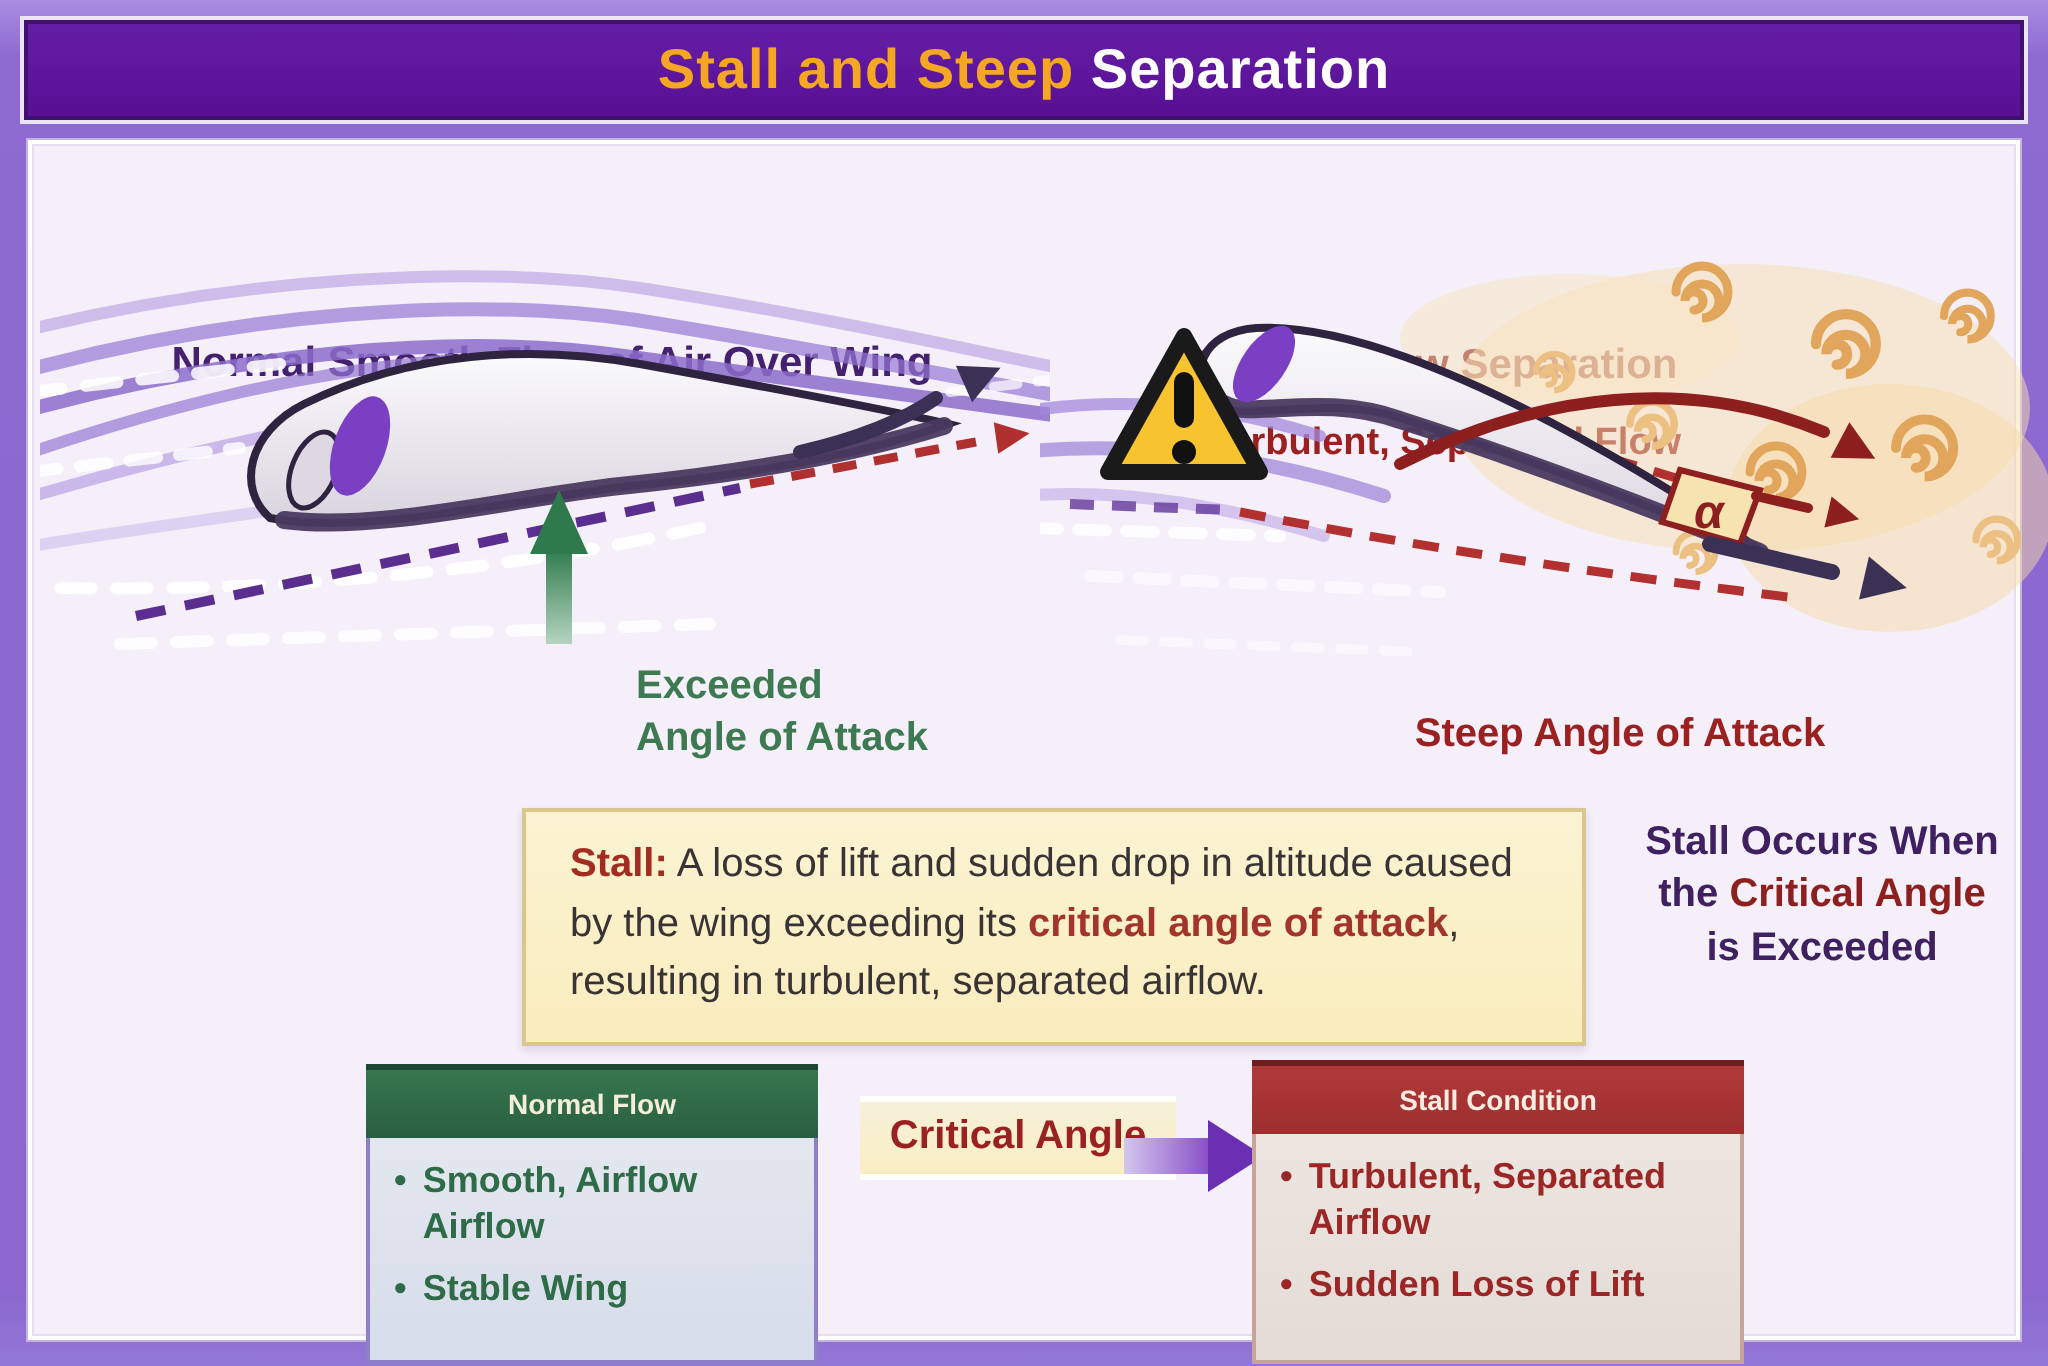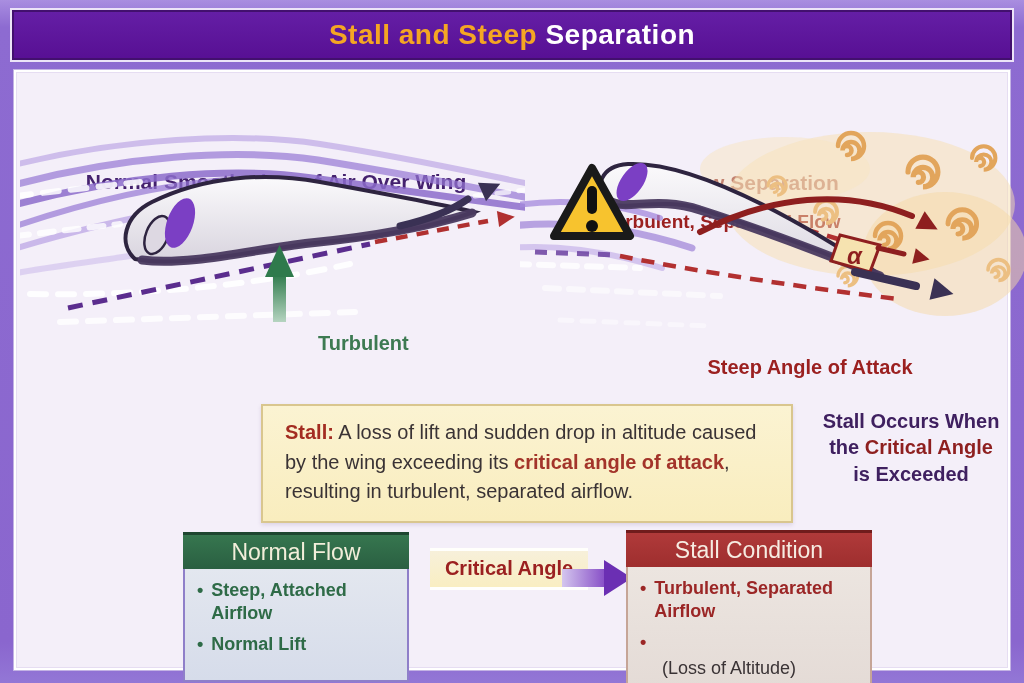--- a/index.html
+++ b/index.html
@@ -58,21 +58,21 @@
     left:778px; top:336px; width:234px; text-align:center;
     font-size:20px; font-weight:bold; color:#3f2060; line-height:1.32;
   }
   .side-note .hl { color:#8e1f1f; }
   
   .cmp-box { width:226px; }
   .cmp-box.normal { left:167px; top:460px; }
   .cmp-box.stall  { left:610px; top:458px; width:246px; }
   .cmp-header {
     height:37px; display:flex; align-items:center; justify-content:center;
-    font-size:23px; font-weight:normal;
+    font-size:14px; font-weight:bold;
   }
   .cmp-header.green {
     background:linear-gradient(180deg,#36764f,#2a5f41);
     border-top:3px solid #1e4630; color:#f2eeda;
   }
   .cmp-header.red {
     background:linear-gradient(180deg,#b03a3a,#9e2e2e);
     border-top:3px solid #701c1c; color:#f6ece2;
   }
   .cmp-body {
@@ -229,60 +229,61 @@
       <path d="M0,-11 L22,0 L0,11 Z" transform="translate(412,165) rotate(13)" fill="#3a3154"></path>
 
       <g>
         <path d="M72,44 L110,112 L34,112 Z" fill="#f7c32e" stroke="#1a1a1a" stroke-width="8" stroke-linejoin="round"></path>
         <rect x="67" y="62" width="10" height="28" rx="5" fill="#111111"></rect>
         <circle cx="72" cy="102" r="6" fill="#111111"></circle>
       </g>
     </svg>
 
     <div class="abs moderate-label">
-      <div>Turbulent</div>
+      <div>Exceeded</div>
+      <div>Angle of Attack</div>
     </div>
     <div class="abs steep-label">Steep Angle of Attack</div>
 
     <div class="abs def-box"><span class="def-term">Stall:</span><span> A loss of lift and sudden drop in altitude caused by the wing exceeding its </span><span class="def-highlight">critical angle of attack</span><span>, resulting in turbulent, separated airflow.</span></div>
 
     <div class="abs side-note">
       <div>Stall Occurs When</div>
       <div><span>the </span><span class="hl">Critical Angle</span></div>
       <div>is Exceeded</div>
     </div>
 
     <div class="abs cmp-box normal">
       <div class="cmp-header green">Normal Flow</div>
       <div class="cmp-body green">
         <div class="bullet">
             <span class="dot">•</span>
-            <span>Steep, Attached Airflow</span>
-          </div>
-        <div class="bullet">
-            <span class="dot">•</span>
-            <span>Normal Lift</span>
+            <span>Smooth, Airflow Airflow</span>
+          </div>
+        <div class="bullet">
+            <span class="dot">•</span>
+            <span>Stable Wing</span>
           </div>
       </div>
     </div>
 
     <div class="abs transition-label">
       <div>Critical Angle</div>
     </div>
     <div class="abs trans-arrow-shaft"></div>
     <div class="abs trans-arrow-head"></div>
 
     <div class="abs cmp-box stall">
       <div class="cmp-header red">Stall Condition</div>
       <div class="cmp-body red">
         <div class="bullet">
             <span class="dot">•</span>
             <span>Turbulent, Separated Airflow</span>
           </div>
         <div class="bullet">
             <span class="dot">•</span>
-          </div>
-        <div class="subnote">(Loss of Altitude)</div>
+            <span>Sudden Loss of Lift</span>
+          </div>
       </div>
     </div>
 
   </div>
 </div>
 
 </body></html>

